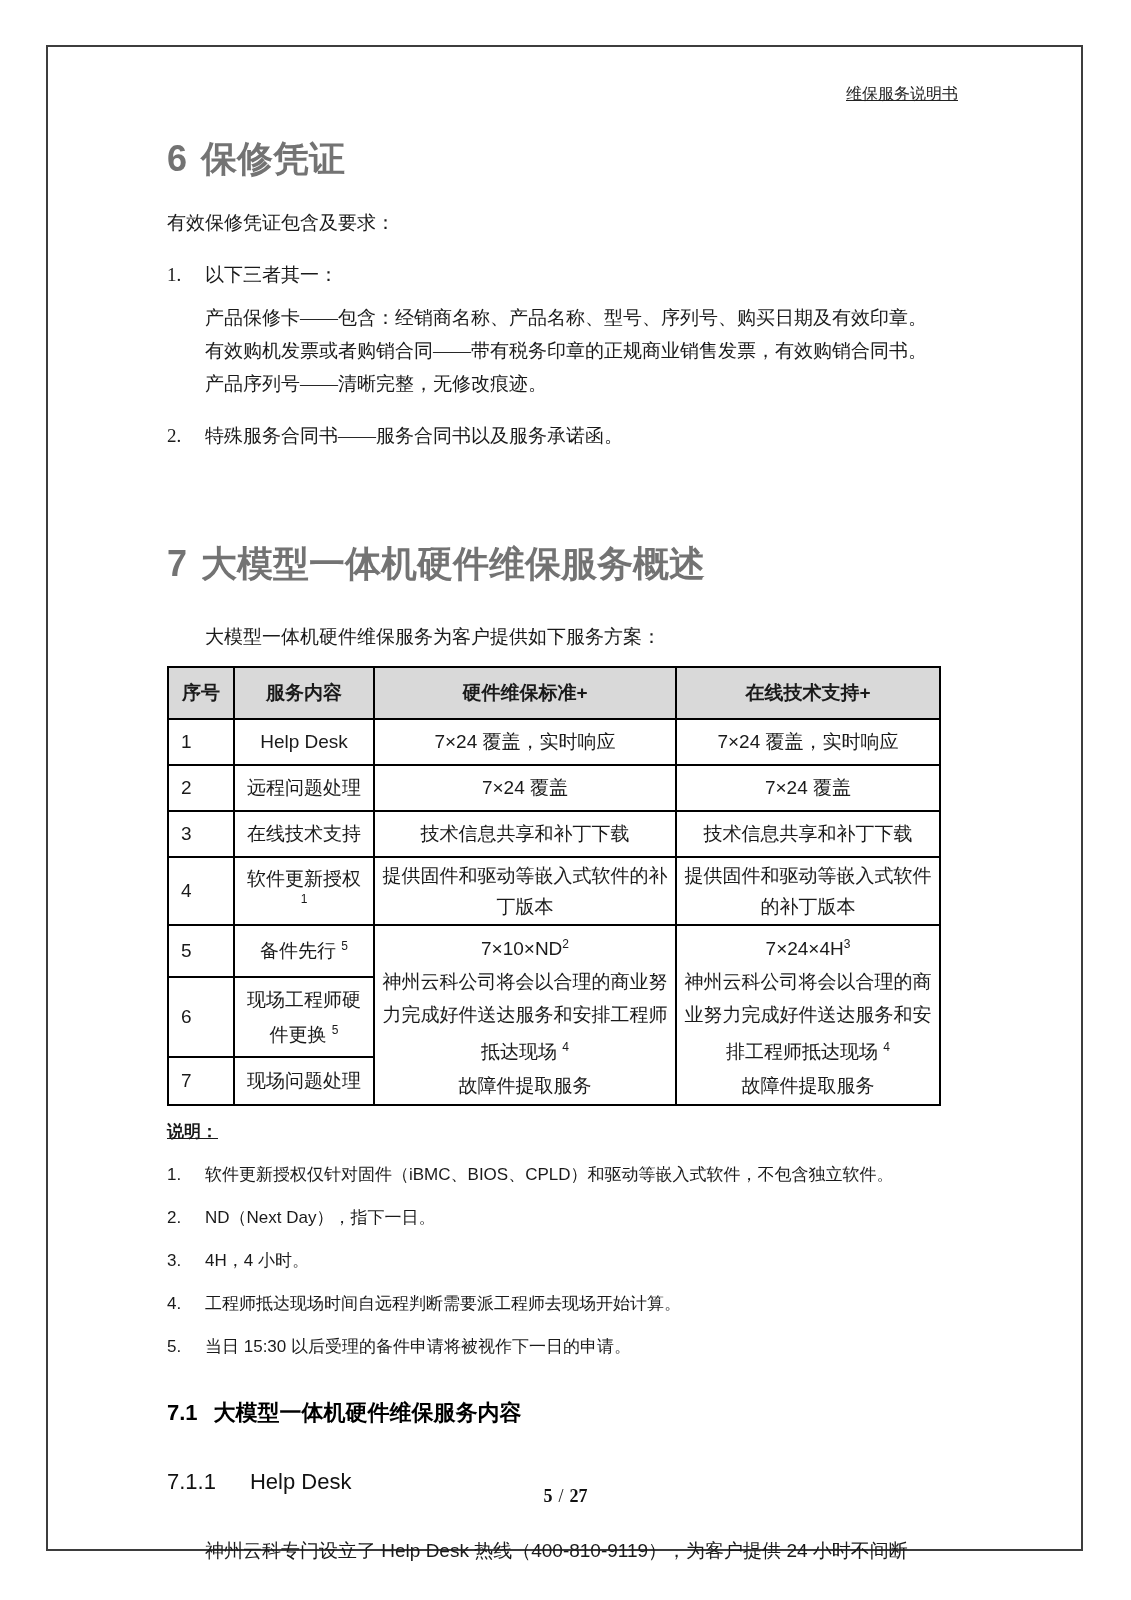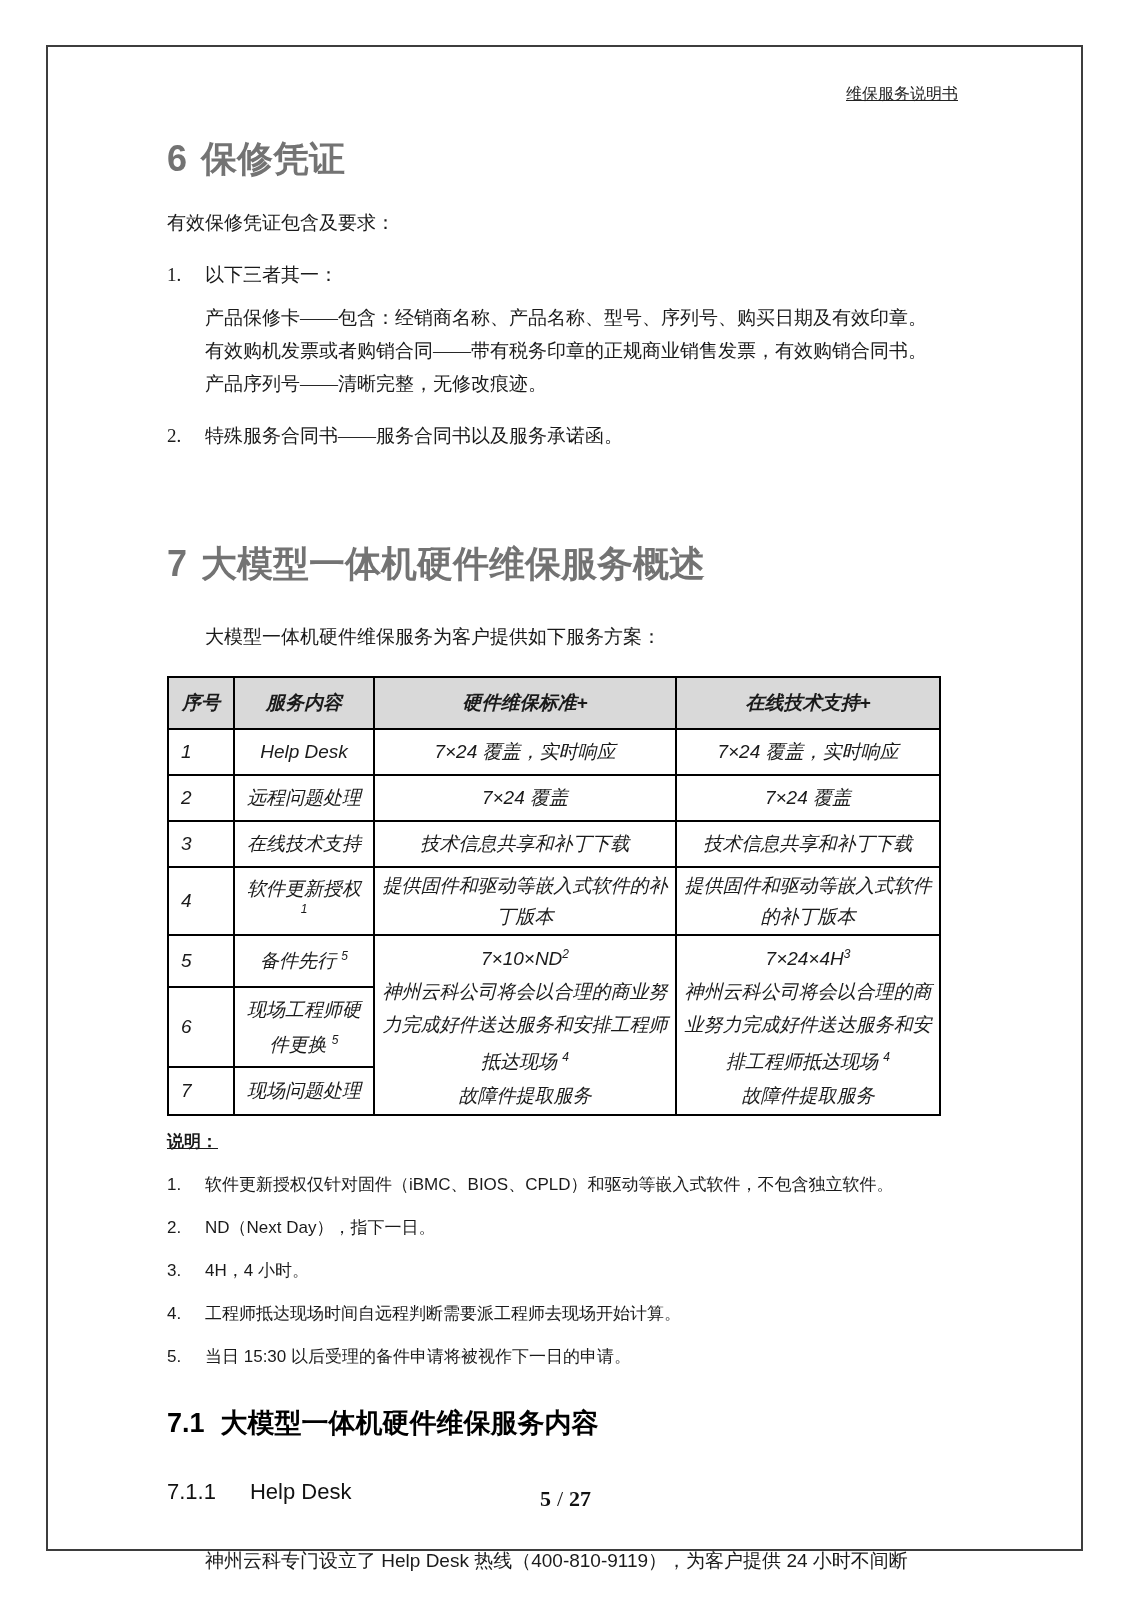--- a/index.html
+++ b/index.html
@@ -12,42 +12,42 @@
        font-family:"Liberation Serif",serif;color:#222;text-decoration:underline;}
   .h-big{margin:36px 0 0 0;font-size:36px;line-height:36px;font-weight:bold;color:#737373;}
   .h-big .h-num{margin-right:14px;}
   .serif-body{font-family:"Liberation Serif",serif;font-size:19px;line-height:32px;}
   .lead6{margin-top:30px;}
   .list-item{display:flex;margin-top:20px;}
   .list-num{width:38px;flex:none;}
   .sub-block{margin-top:10px;margin-left:38px;}
   .sub-line{line-height:33px;}
   .lead7{margin-top:42px;font-size:19px;margin-left:38px;}
-  table.svc{border-collapse:collapse;margin-top:26px;width:772px;table-layout:fixed;font-style:italic;}
+  table.svc{border-collapse:collapse;margin-top:16px;width:772px;table-layout:fixed;}
   table.svc col.c1{width:66px;} table.svc col.c2{width:140px;}
   table.svc col.c3{width:302px;} table.svc col.c4{width:264px;}
   table.svc th,table.svc td{border:2px solid #000;font-size:19px;text-align:center;
        vertical-align:middle;padding:2px 6px;box-sizing:border-box;}
   table.svc th{background:#d9d9d9;font-weight:bold;height:52px;}
   table.svc td.no-cell{text-align:left;padding-left:12px;}
   tr.r-std{height:46px;} tr.r-4{height:66px;} tr.r-5{height:48px;}
   tr.r-6{height:68px;} tr.r-7{height:44px;}
   .two-line{line-height:31px;}
   .merged{line-height:33px;}
   sup{font-size:12px;}
   .notes-title{margin-top:14px;font-weight:bold;font-size:17px;text-decoration:underline;}
   .note{display:flex;margin-top:20px;font-size:17px;line-height:23px;}
   .note .list-num{width:38px;}
-  .h-71{margin-top:38px;font-size:27px;line-height:34px;font-weight:bold;color:#000;}
+  .h-71{margin-top:38px;font-size:22px;line-height:34px;font-weight:bold;color:#000;}
   .h-71 .h-num{margin-right:16px;}
   .h-711{margin-top:38px;font-size:22px;line-height:28px;font-weight:normal;color:#111;}
   .h-711 .h-num{margin-right:34px;}
   .para711{margin-top:42px;font-size:19px;margin-left:38px;}
   .footer{position:absolute;left:0;top:1486px;width:1131px;text-align:center;
-       font-family:"Liberation Serif",serif;font-weight:bold;font-size:22px;color:#111;}
+       font-family:"Liberation Serif",serif;font-weight:bold;font-size:18px;color:#111;}
   .footer .sep{font-weight:normal;padding:0 6px;}
 </style>
 </head>
 <body>
 
 <div class="page-border"></div>
 
 <div class="content">
 
   <div class="header-right">维保服务说明书</div>

